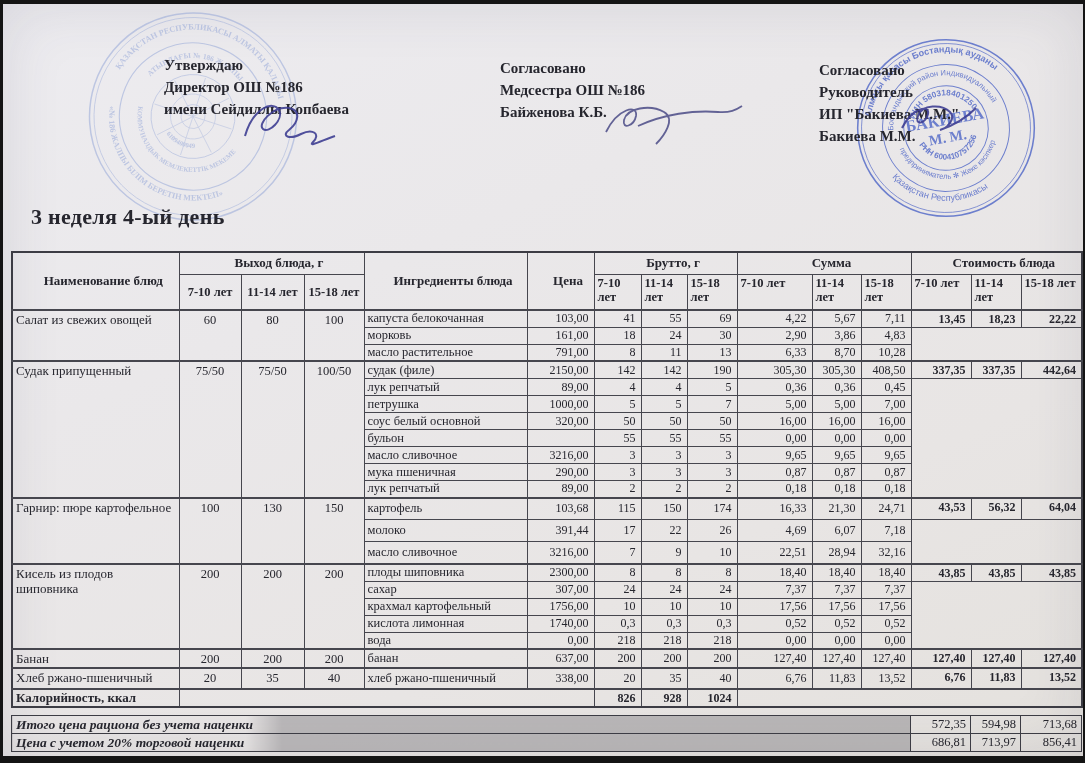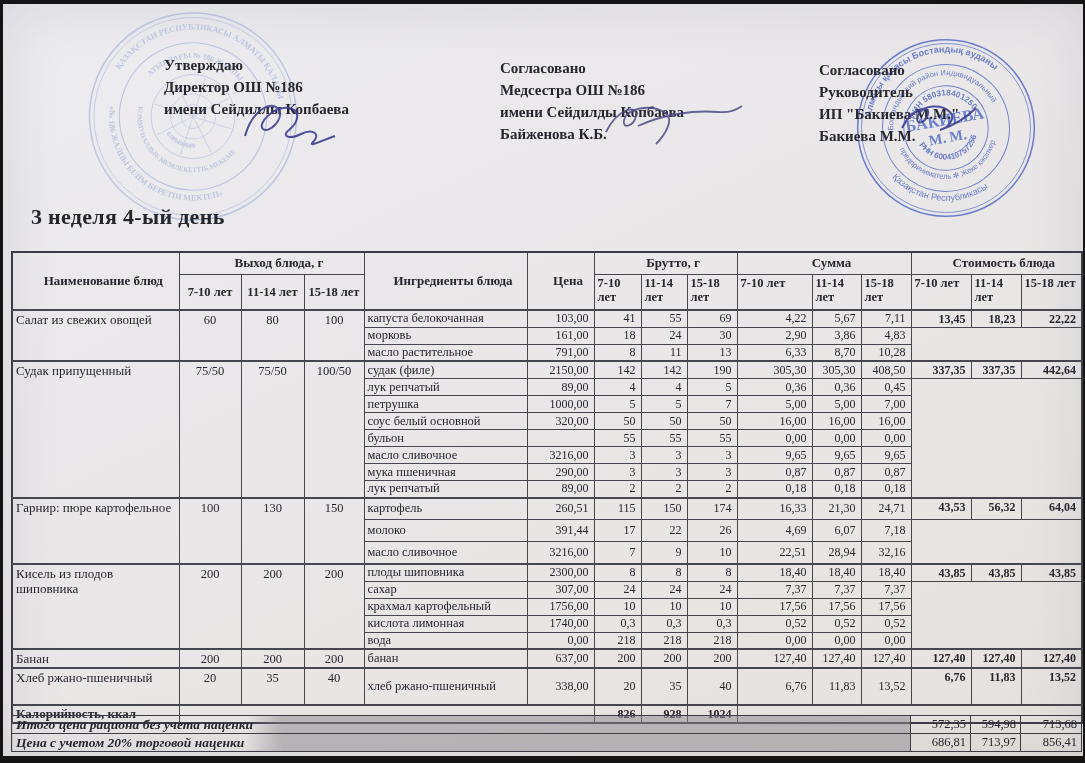--- a/index.html
+++ b/index.html
@@ -24,21 +24,21 @@
   .menu td,.menu th{
     border:1px solid #46464e;font-size:12px;padding:0 3px;overflow:hidden;
     font-weight:normal;color:#26262e;background:transparent;vertical-align:middle;
   }
   .menu thead th{font-weight:bold;font-size:13px;padding-left:18px;}
   .menu .h1{height:22px;text-align:center;}
   .menu .h2 th{height:32px;text-align:left;vertical-align:top;padding:1px 3px;font-size:12.5px;line-height:14px;}
   .menu .h2 th.c{text-align:center;vertical-align:middle;white-space:nowrap;}
   .menu tbody tr{height:17px;}
   .menu tbody tr.tall{height:22px;}
-  .menu tbody tr.rtall{height:37px;}
+  .menu tbody tr.rtall{height:21px;}
   .menu tbody tr.group-start td{border-top-width:2px;}
   td.dish{font-size:13px;vertical-align:top;padding-top:1px;line-height:15px;}
   td.out{text-align:center;vertical-align:top;padding-top:2px;font-size:12.5px;}
   td.ing{font-size:12.5px;white-space:nowrap;margin-top:41px;}
   td.num{text-align:right;padding-right:5px;white-space:nowrap;}
   td.cost{vertical-align:top;padding-top:1px;font-weight:bold;}
   td.bold{font-weight:bold;}
   td.callabel{font-weight:bold;font-size:13px;vertical-align:middle;}
   .totals{position:absolute;left:8px;top:711px;width:1070px;}
   .totals td{border:1.5px solid #3c3c44;font-size:12.5px;height:17px;padding:0 4px;white-space:nowrap;overflow:hidden;}
@@ -112,21 +112,20 @@
   </svg>
 
   <div class="approval" style="left:161px;top:50px;">
     <div>Утверждаю</div>
     <div>Директор ОШ №186</div>
     <div>имени Сейдиллы Копбаева</div>
   </div>
   <div class="approval" style="left:497px;top:53px;">
     <div>Согласовано</div>
     <div>Медсестра ОШ №186</div>
-    <div>имени Сейдилды Копбаева</div>
     <div>Байженова К.Б.</div>
   </div>
   <div class="approval" style="left:816px;top:55px;">
     <div>Согласовано</div>
     <div>Руководитель</div>
     <div>ИП "Бакиева М.М."</div>
     <div>Бакиева М.М.</div>
   </div>
 
   <svg class="sig" style="left:236px;top:92px;" width="110" height="55" viewBox="0 0 110 55">
@@ -310,21 +309,21 @@
           <td class="num">0,18</td>
           <td class="num">0,18</td>
           <td class="num">0,18</td>
         </tr>
         <tr class="group-start tall">
           <td class="dish" rowspan="3">Гарнир: пюре картофельное</td>
           <td class="out" rowspan="3">100</td>
           <td class="out" rowspan="3">130</td>
           <td class="out" rowspan="3">150</td>
           <td class="ing">картофель</td>
-          <td class="num">260,51</td>
+          <td class="num">103,68</td>
           <td class="num">115</td>
           <td class="num">150</td>
           <td class="num">174</td>
           <td class="num">16,33</td>
           <td class="num">21,30</td>
           <td class="num">24,71</td>
           <td class="num cost">43,53</td>
           <td class="num cost">56,32</td>
           <td class="num cost">64,04</td>
         </tr>

